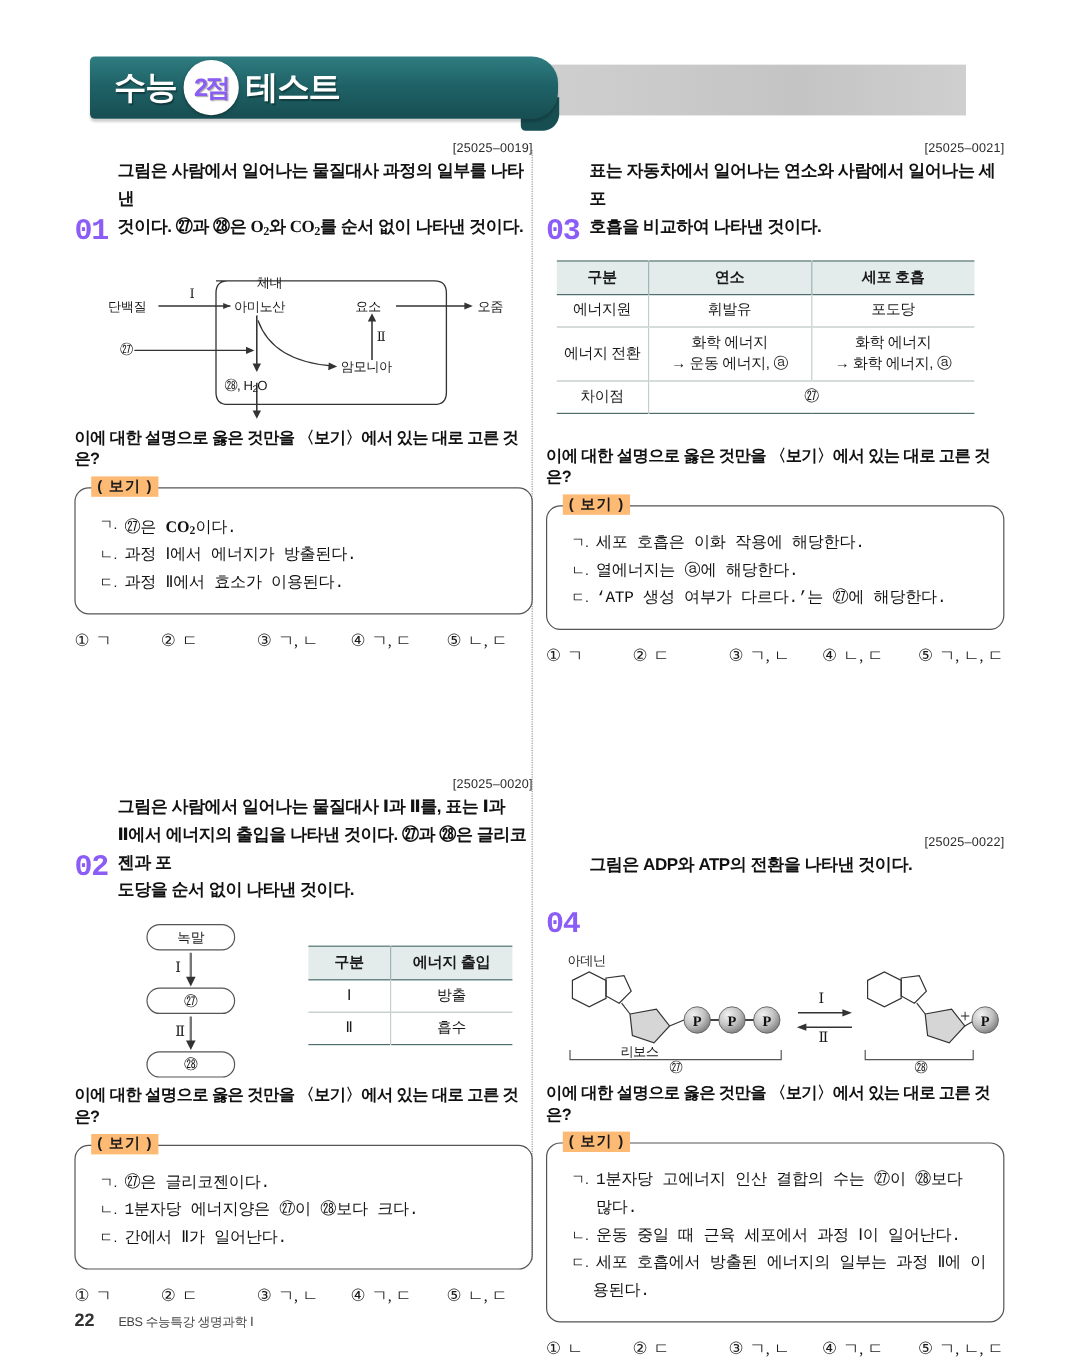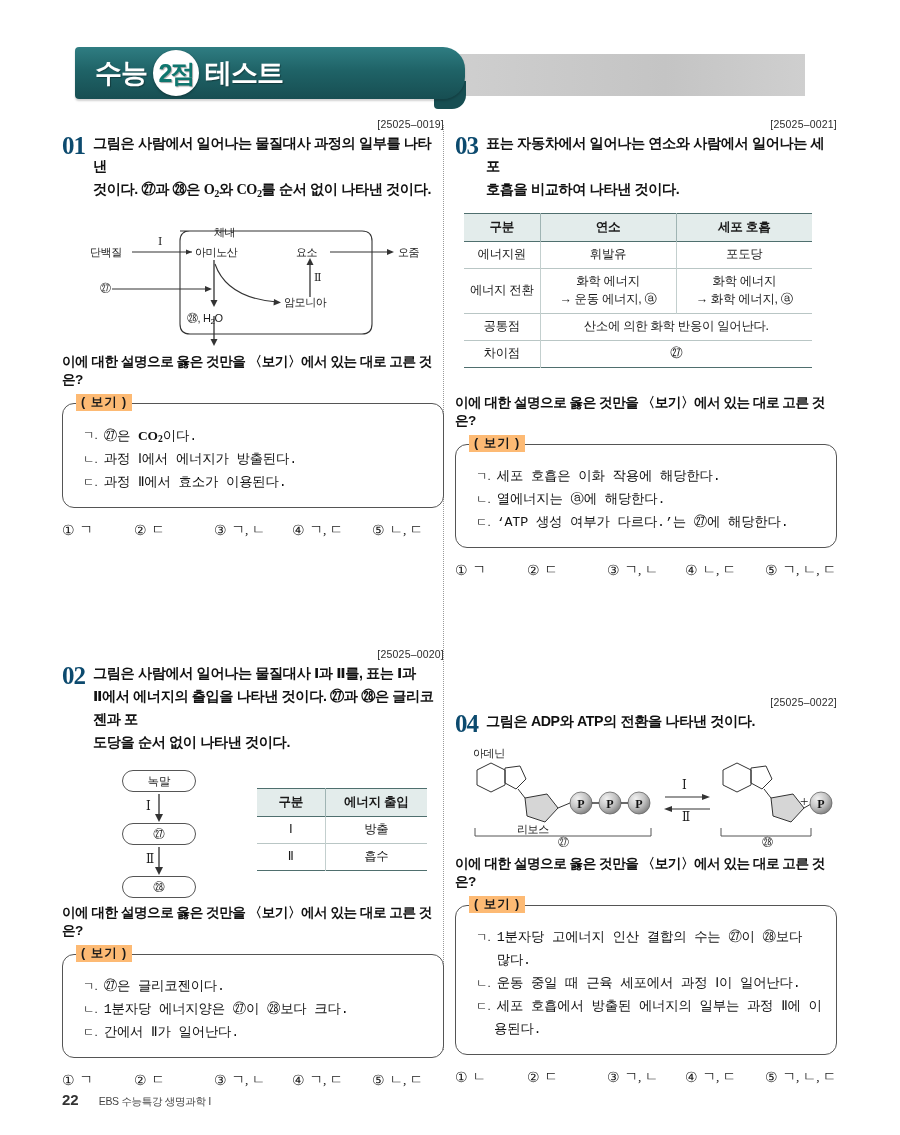--- a/index.html
+++ b/index.html
@@ -38,23 +38,23 @@
   .banner-text {
     position:absolute; left:95px; top:3px; height:46px;
     display:flex; align-items:center; gap:6px;
     color:#ffffff; font-weight:bold; font-size:27px;
     font-family:"Liberation Sans","DejaVu Sans",sans-serif;
     letter-spacing:-1px;
     text-shadow: 1px 1px 1px rgba(0,0,0,0.35);
   }
   .score-badge {
     width:46px; height:46px; border-radius:50%;
-    background:#ffffff; color:#0f766e;
+    background:#ffffff; color:#8b5cf6;
     display:flex; align-items:center; justify-content:center;
-    font-size:25px; font-weight:bold; letter-spacing:-2px;
+    font-size:21px; font-weight:bold; letter-spacing:-2px;
     border:2px solid #ffffff;
     box-shadow: 0 1px 3px rgba(0,0,0,0.35);
     font-family:"Liberation Sans","DejaVu Sans",sans-serif;
   }
 
   
   .columns { position:absolute; left:0; top:118px; width:739px; height:960px; }
   .col { position:absolute; width:385px; top:0; }
   .col-left { left:62px; }
   .col-right { left:455px; }
@@ -65,23 +65,24 @@
 
   
   .qblock { position:absolute; width:382px; }
   .qcode {
     text-align:right; font-size:10.5px; color:#2b2b2b; letter-spacing:0.2px;
     font-family:"Liberation Sans","DejaVu Sans",sans-serif;
     margin-bottom:2px;
   }
   .qhead { display:flex; align-items:flex-start; }
   .qnum {
-    font-size:25px; font-weight:bold; color:#0c4a6e; letter-spacing:-1px;
+    font-size:25px; font-weight:bold; color:#8b5cf6; letter-spacing:-1px;
     line-height:1; margin-right:8px; flex:none; padding-top:1px;
-    font-family:Liberation Serif, serif;
+    font-family:Liberation Mono, monospace;
+    margin-top:47px;
   }
   .qtext {
     font-size:14.2px; line-height:1.62; font-weight:bold; color:#111;
     font-family:"Liberation Sans","DejaVu Sans",sans-serif;
     letter-spacing:-0.4px;
   }
   .qtext .ser { font-family:"Liberation Serif","DejaVu Serif",serif; }
   .prompt {
     font-size:13.6px; font-weight:bold; color:#111; letter-spacing:-0.5px;
     font-family:"Liberation Sans","DejaVu Sans",sans-serif;
@@ -394,24 +395,20 @@
             <td>포도당</td>
           </tr>
           <tr>
             <td>에너지 전환</td>
             <td style="white-space:pre-line;">화학 에너지
 → 운동 에너지, ⓐ</td>
             <td style="white-space:pre-line;">화학 에너지
 → 화학 에너지, ⓐ</td>
           </tr>
           <tr>
-            <td>공통점</td>
-            <td colspan="2">산소에 의한 화학 반응이 일어난다.</td>
-          </tr>
-          <tr>
             <td>차이점</td>
             <td colspan="2">㉗</td>
           </tr>
         </tbody>
       </table>
 
       <div class="prompt" style="margin-top:26px;">이에 대한 설명으로 옳은 것만을 〈보기〉에서 있는 대로 고른 것은?</div>
 
       <div class="bogi">
         <div class="bogi-label">( 보기 )</div>

